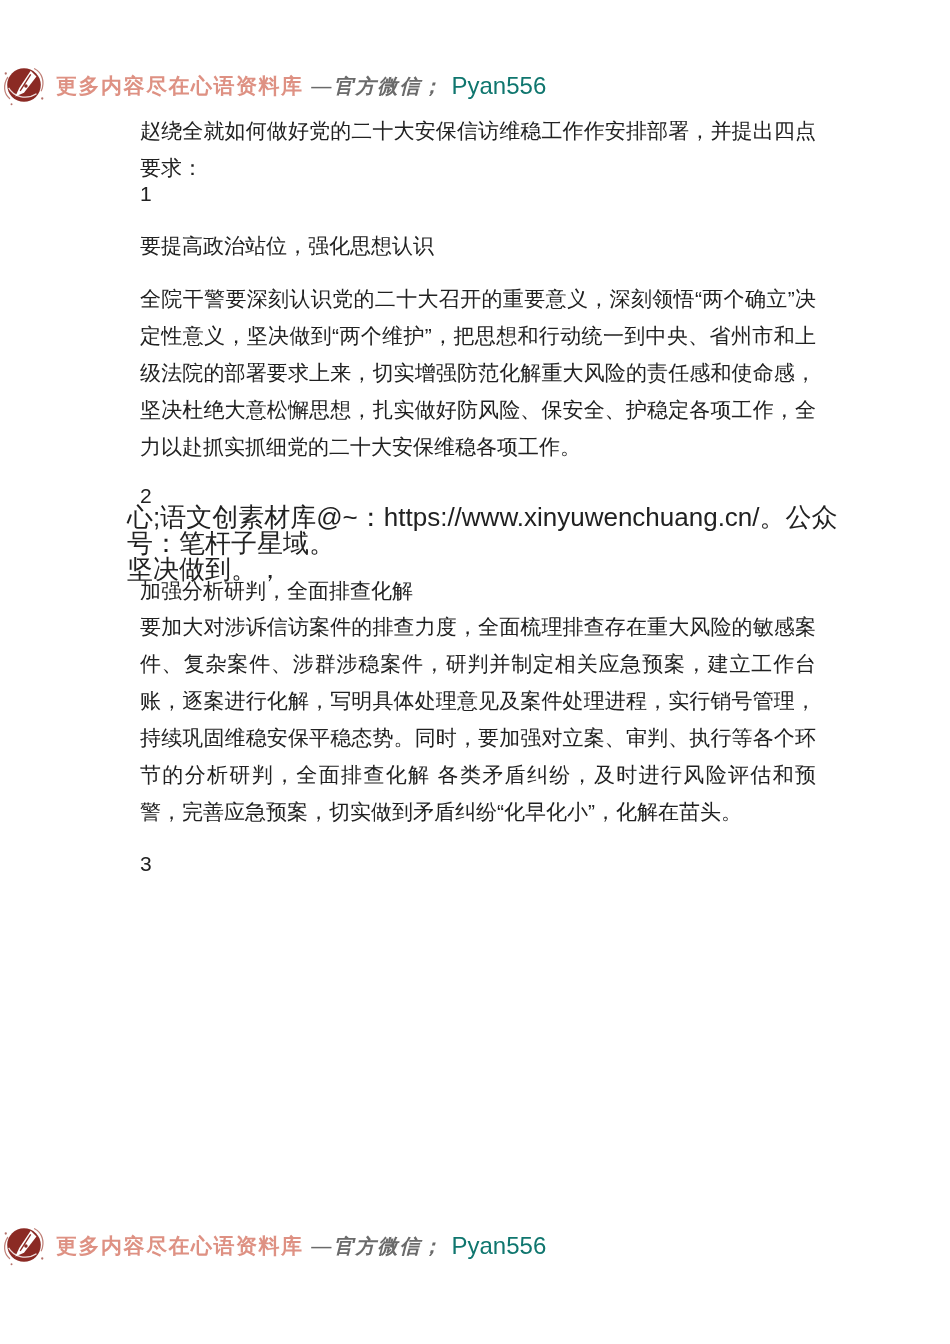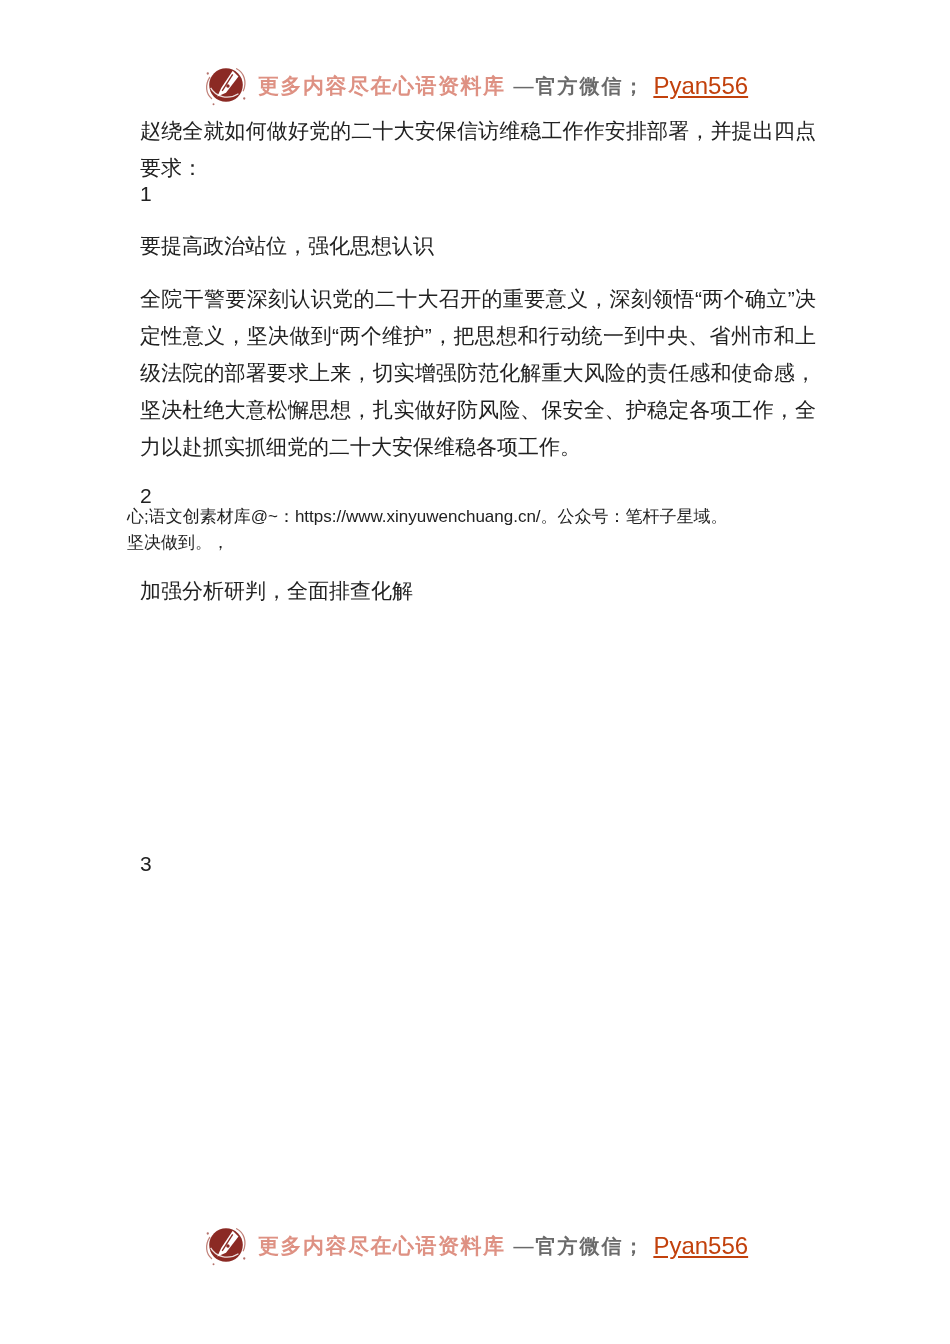--- a/index.html
+++ b/index.html
@@ -12,60 +12,59 @@
     color: #212121;
     overflow: hidden;
   }
   
   .wm-row {
     position: absolute;
     left: 0;
     width: 100%;
     display: flex;
     align-items: center;
-    justify-content: center;
     gap: 8px;
     white-space: nowrap;
   }
   .wm-logo { display: inline-flex; width: 48px; height: 48px; flex: 0 0 auto; }
   .wm-brand {
     font-family: "Liberation Serif", serif;
     font-weight: 700;
     font-size: 21px;
     letter-spacing: 1.5px;
     color: #de9183;
   }
   .wm-sep {
     font-family: "Liberation Serif", serif;
+    font-style: italic;
     font-weight: 600;
     font-size: 20px;
     letter-spacing: 2px;
     color: #6a6a6a;
   }
   .wm-acct {
     font-family: "Liberation Sans", sans-serif;
     font-size: 24px;
-    color: #c2410c;
-    text-decoration: underline;
+    color: #0f766e;
   }
   
   .block {
     position: absolute;
     left: 140px;
     width: 676px;
     font-size: 21px;
     line-height: 37px;
     color: #212121;
   }
   .para { text-align: justify; }
   .inline-wm {
     position: absolute;
     left: 127px;
     width: 732px;
-    font-size: 17px;
+    font-size: 26px;
     line-height: 26px;
     color: #212121;
   }
 </style>
 </head>
 <body>
 
 <div class="page">
 
   <div class="wm-row" style="top:62px">
@@ -93,20 +92,21 @@
   <div class="block" style="top:175px">1</div>
   <div class="block" style="top:227px">要提高政治站位，强化思想认识</div>
   <div class="block para" style="top:280px">全院干警要深刻认识党的二十大召开的重要意义，深刻领悟“两个确立”决定性意义，坚决做到“两个维护”，把思想和行动统一到中央、省州市和上级法院的部署要求上来，切实增强防范化解重大风险的责任感和使命感，坚决杜绝大意松懈思想，扎实做好防风险、保安全、护稳定各项工作，全力以赴抓实抓细党的二十大安保维稳各项工作。</div>
 
   <div class="block" style="top:477px">2</div>
   <div class="inline-wm" style="top:504px">
     <div>心;语文创素材库@~：https://www.xinyuwenchuang.cn/。公众号：笔杆子星域。</div>
     <div>坚决做到。，</div>
   </div>
   <div class="block" style="top:572px">加强分析研判，全面排查化解</div>
+  <div class="block para" style="top:608px">要加大对涉诉信访案件的排查力度，全面梳理排查存在重大风险的敏感案件、复杂案件、涉群涉稳案件，研判并制定相关应急预案，建立工作台账，逐案进行化解，写明具体处理意见及案件处理进程，实行销号管理，持续巩固维稳安保平稳态势。同时，要加强对立案、审判、执行等各个环节的分析研判，全面排查化解 各类矛盾纠纷，及时进行风险评估和预警，完善应急预案，切实做到矛盾纠纷“化早化小”，化解在苗头。</div>
 
   <div class="block" style="top:845px">3</div>
   <div class="block para" style="top:951px"></div>
 
   <div class="wm-row" style="top:1222px">
     <span class="wm-logo">
       <svg viewBox="0 0 50 50" width="48" height="48" aria-hidden="true">
         <circle cx="25" cy="24" r="17.5" fill="#8b2a24"></circle>
         <path d="M10 38 C4 33 3 24 8 16" stroke="#c08078" stroke-width="1.3" fill="none" stroke-linecap="round"></path>
         <path d="M36 7 C44 11 47 21 43 30" stroke="#c08078" stroke-width="1.3" fill="none" stroke-linecap="round"></path>

